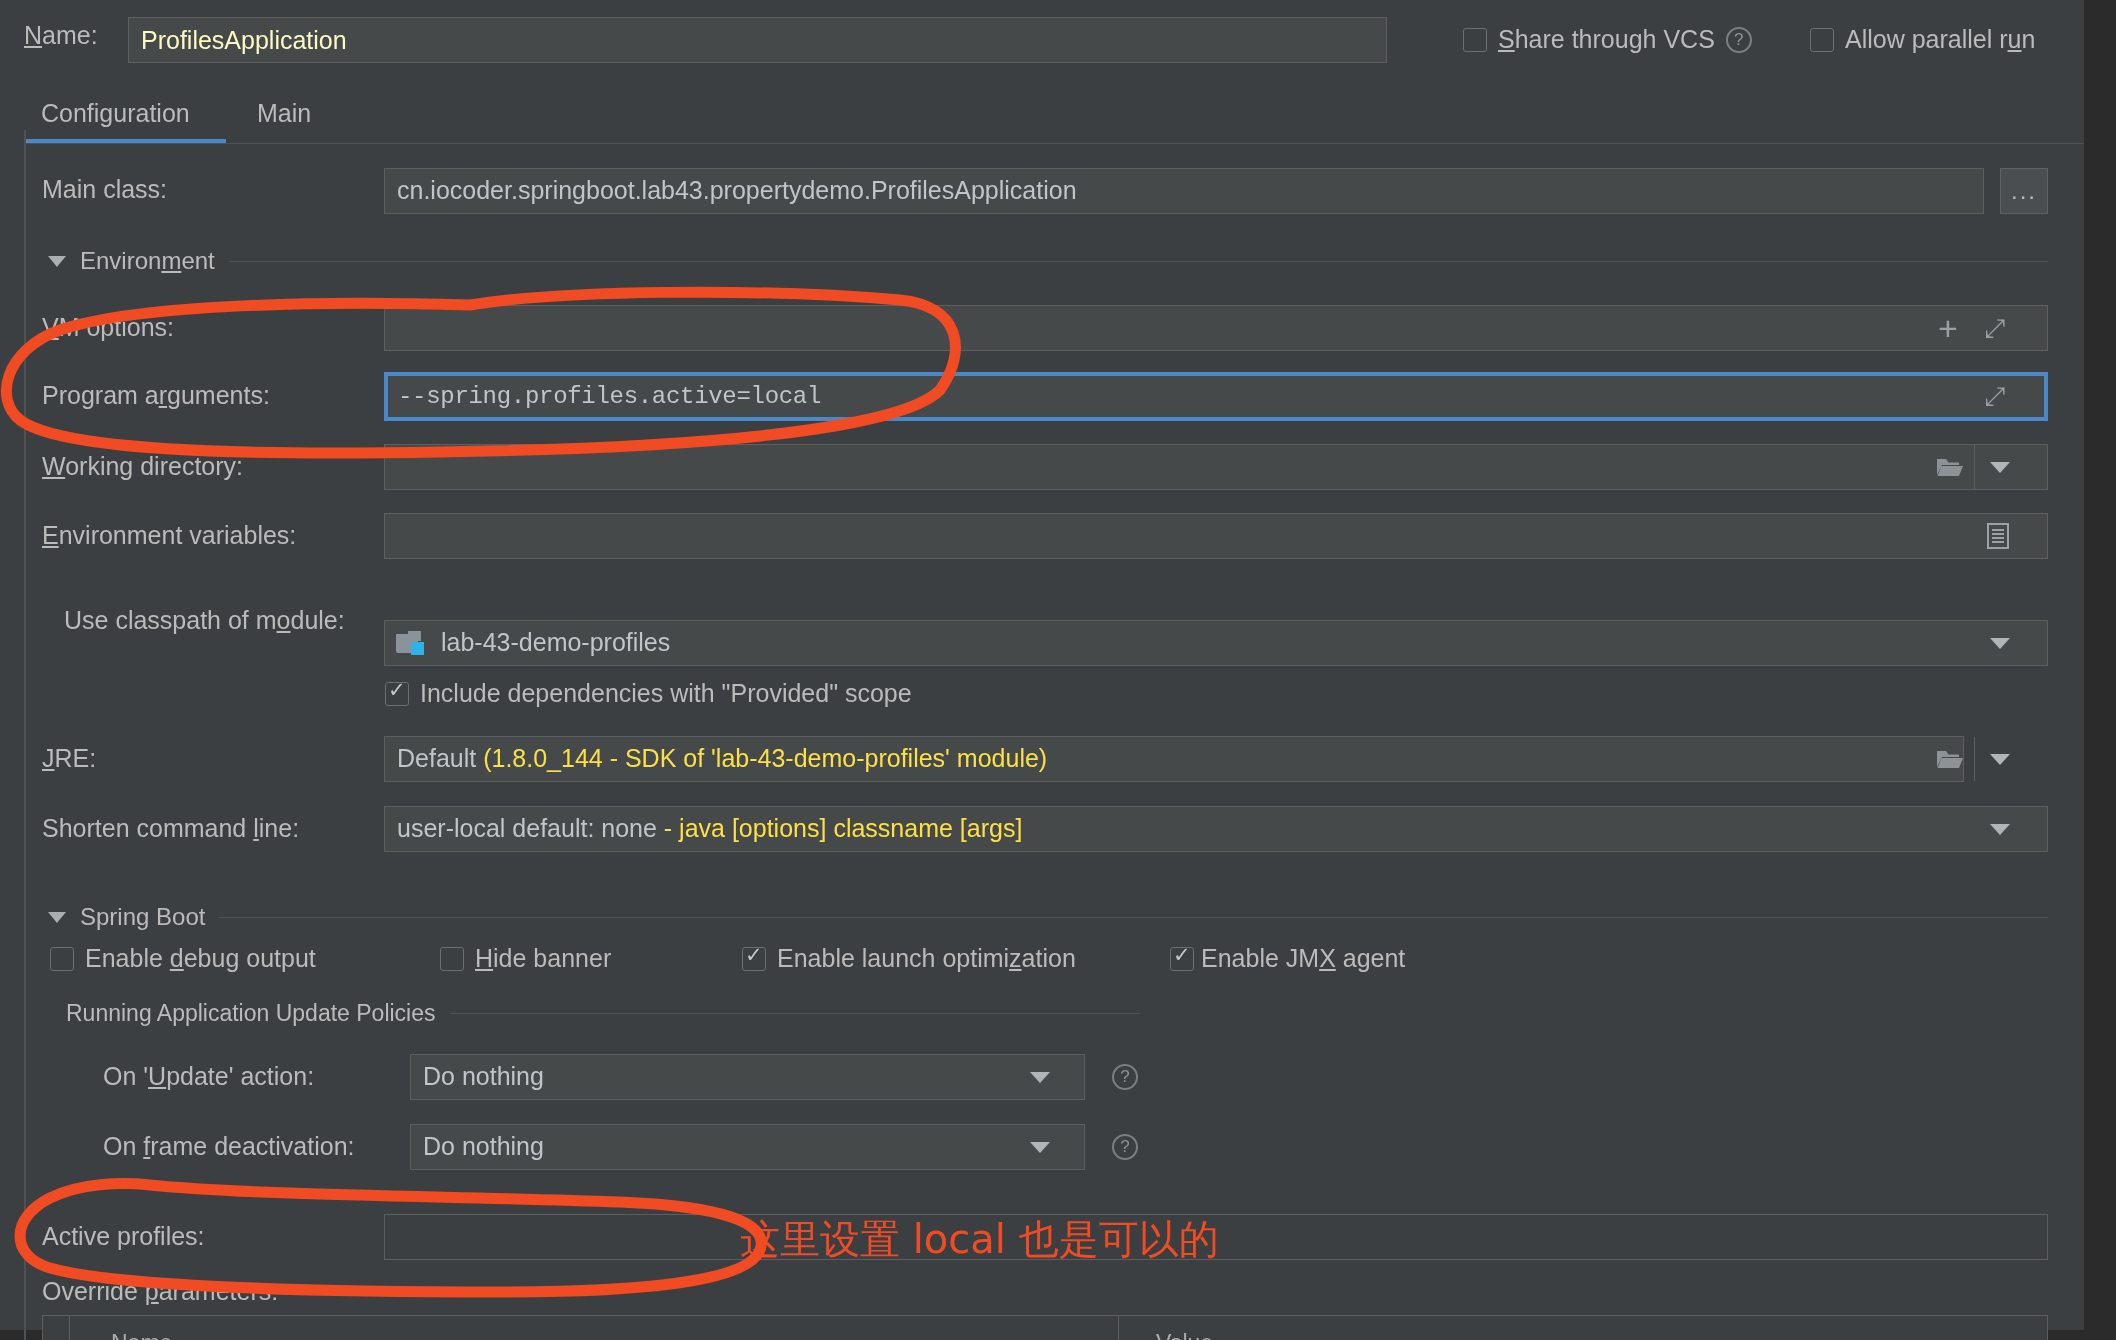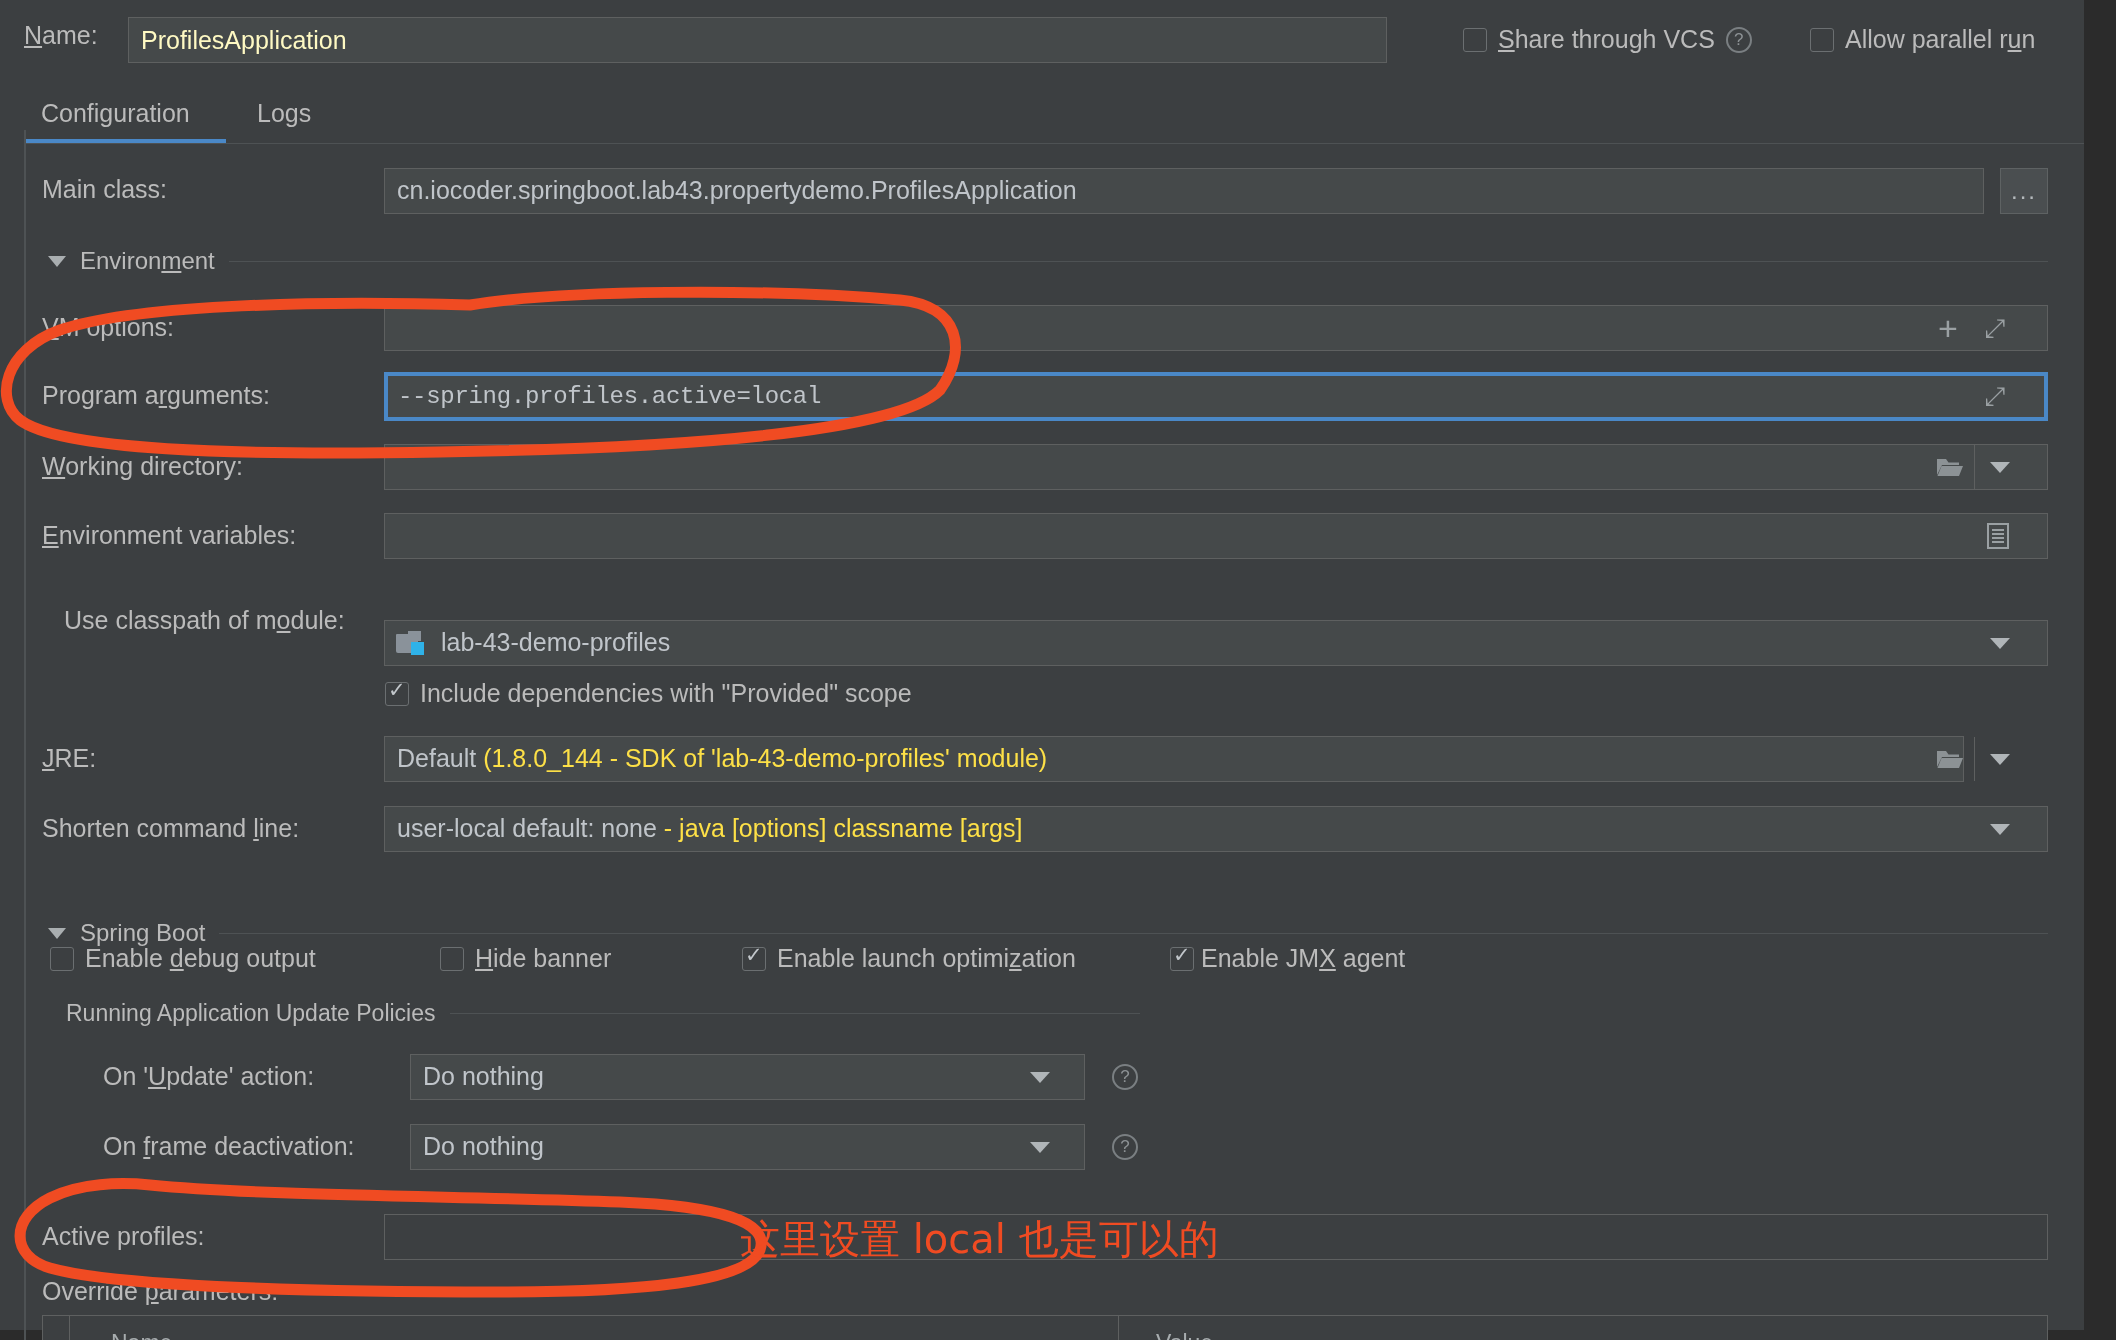--- a/index.html
+++ b/index.html
@@ -217,21 +217,21 @@
 
     <div class="cb-wrap" style="left:1810px; top:25px;">
       <span class="cbox"></span>
       <span class="cb-text">Allow parallel r<u>u</u>n</span>
     </div>
   </div>
 
   <div class="tabs">
     <div class="tab" style="left:41px;">Configuration</div>
     <div class="tab-underline" style="left:26px; width:200px;"></div>
-    <div class="tab" style="left:257px;">Logs</div>
+    <div class="tab" style="left:257px;">Main</div>
     <div class="tab-divider"></div>
   </div>
 
   <div class="form">
 
     <div class="lbl" style="left:42px; top:175px;">Main class:</div>
     <div class="field" style="left:384px; top:168px; width:1600px; height:46px;">cn.iocoder.springboot.lab43.propertydemo.ProfilesApplication</div>
     <div class="sqbtn" style="left:2000px; top:168px; width:48px; height:46px; font-size:24px; letter-spacing:2px;">...</div>
 
     <div class="sect" style="left:48px; top:247px; width:2000px;">
@@ -302,21 +302,21 @@
     <div class="iconbtn" style="left:1978px; top:736px; width:44px; height:46px;">
       <span class="arrow-down"></span>
     </div>
 
     <div class="lbl" style="left:42px; top:814px;">Shorten command <u>l</u>ine:</div>
     <div class="field" style="left:384px; top:806px; width:1664px; height:46px;"><span>user-local default: none</span> <span class="dim">- java [options] classname [args]</span></div>
     <div class="iconbtn" style="left:1978px; top:806px; width:44px; height:46px;">
       <span class="arrow-down"></span>
     </div>
 
-    <div class="sect" style="left:48px; top:903px; width:2000px;margin-top:16px;">
+    <div class="sect" style="left:48px; top:903px; width:2000px;">
       <span class="tri"></span>
       <span class="stext">Sprin<u>g</u> Boot</span>
       <span class="sline" style="flex:1;"></span>
     </div>
 
     <div class="cb-wrap" style="left:50px; top:944px;">
       <span class="cbox"></span>
       <span class="cb-text">Enable <u>d</u>ebug output</span>
     </div>
     <div class="cb-wrap" style="left:440px; top:944px;">

